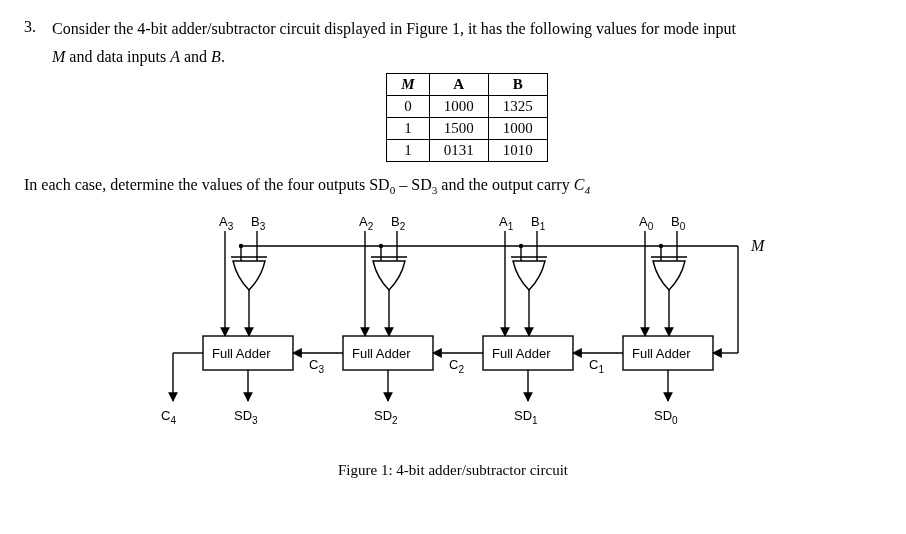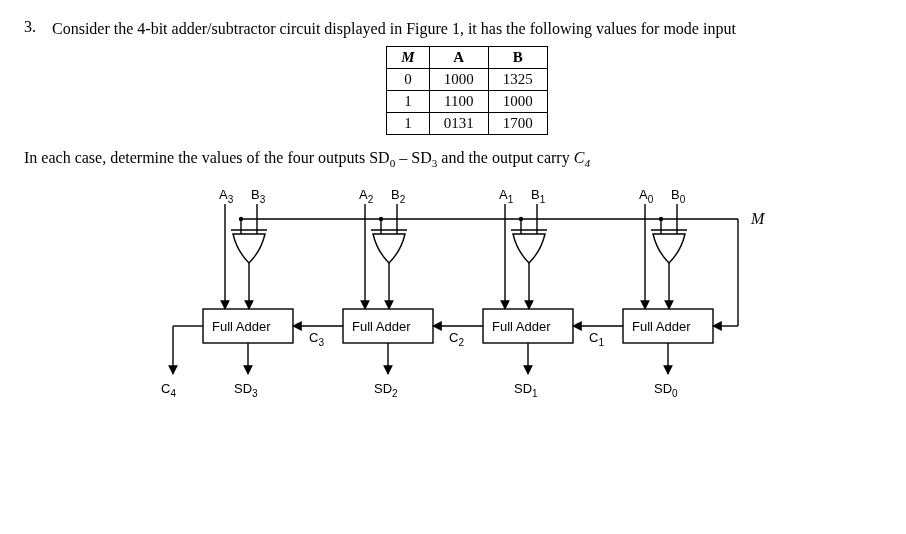--- a/index.html
+++ b/index.html
@@ -40,42 +40,45 @@
 
   .sub { font-size: 0.7em; vertical-align: sub; }
 </style>
 </head>
 <body>
 
 <div class="row">
   <div class="qnum">3.</div>
   <div class="qtext">
     <p class="para">Consider the 4-bit adder/subtractor circuit displayed in Figure 1, it has the following values for mode input</p>
+    <p class="para">
+      <span class="ital">M</span><span> and data inputs </span><span class="ital">A</span><span> and </span><span class="ital">B</span><span>.</span>
+    </p>
 
     <table class="data">
       <tbody>
           <tr>
         <th class="ital">M</th>
         <th>A</th>
         <th>B</th>
       </tr>
       <tr>
         <td>0</td>
         <td>1000</td>
         <td>1325</td>
       </tr>
       <tr>
         <td>1</td>
-        <td>1100</td>
+        <td>1500</td>
         <td>1000</td>
       </tr>
       <tr>
         <td>1</td>
         <td>0131</td>
-        <td>1700</td>
+        <td>1010</td>
       </tr>
     </tbody>
       </table>
   </div>
 </div>
 
 <p class="subpara">
   <span>In each case, determine the values of the four outputs SD</span><span class="sub">0</span><span> – SD</span><span class="sub">3</span><span> and the output carry </span><span class="ital">C</span><span class="sub ital">4</span>
 </p>
 
@@ -177,13 +180,14 @@
   <line class="ln" x1="490" y1="147" x2="440" y2="147" marker-end="url(#arr)"></line>
   <text class="lbl" x="456" y="163"><tspan>C</tspan><tspan class="lblsm" dy="4">1</tspan></text>
 
   <line class="ln" x1="605" y1="40" x2="605" y2="147"></line>
   <line class="ln" x1="605" y1="147" x2="580" y2="147" marker-end="url(#arr)"></line>
 
   <line class="ln" x1="70" y1="147" x2="40" y2="147"></line>
   <line class="ln" x1="40" y1="147" x2="40" y2="195" marker-end="url(#arr)"></line>
   <text class="lbl" x="28" y="214"><tspan>C</tspan><tspan class="lblsm" dy="4">4</tspan></text>
 </svg>
+<div class="caption">Figure 1: 4-bit adder/subtractor circuit</div>
 </div>
 
 </body></html>

